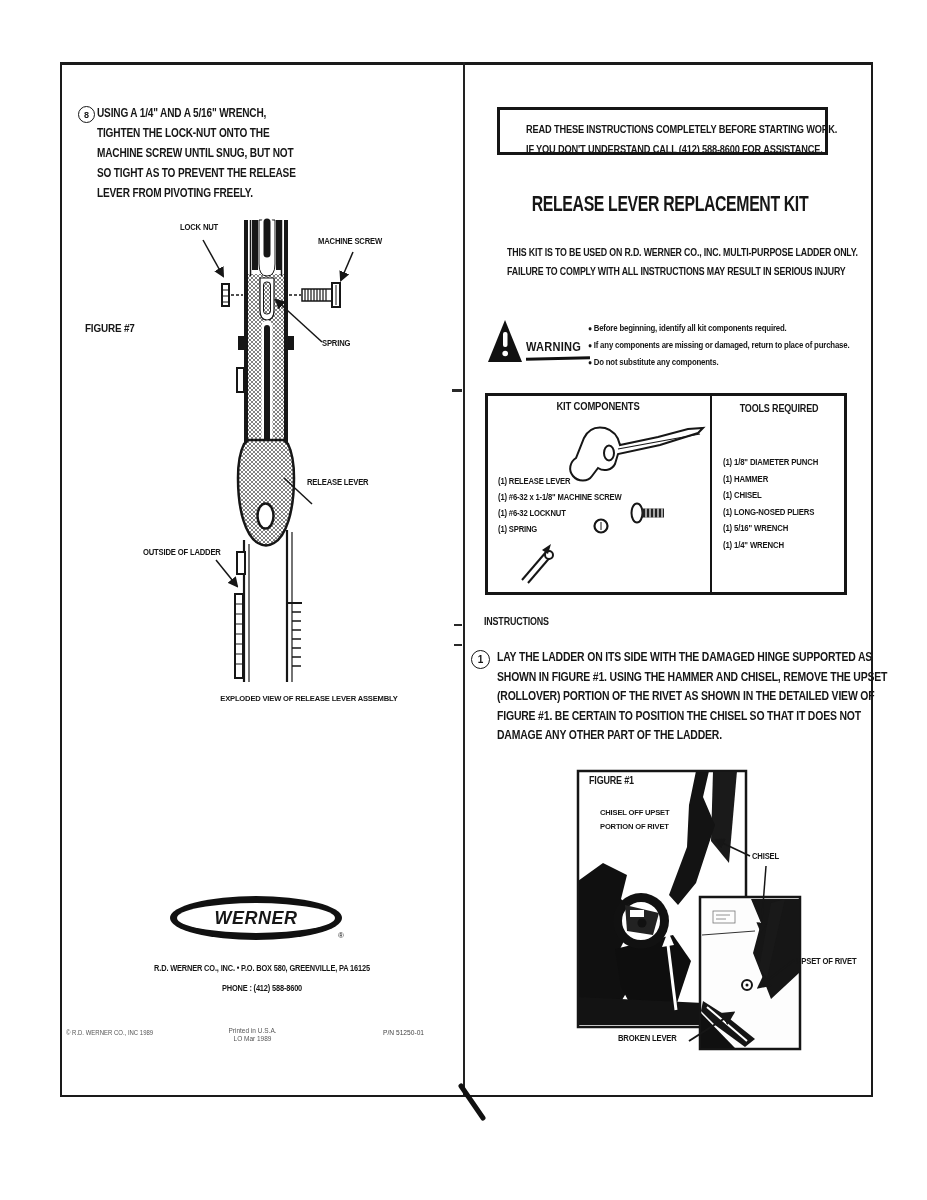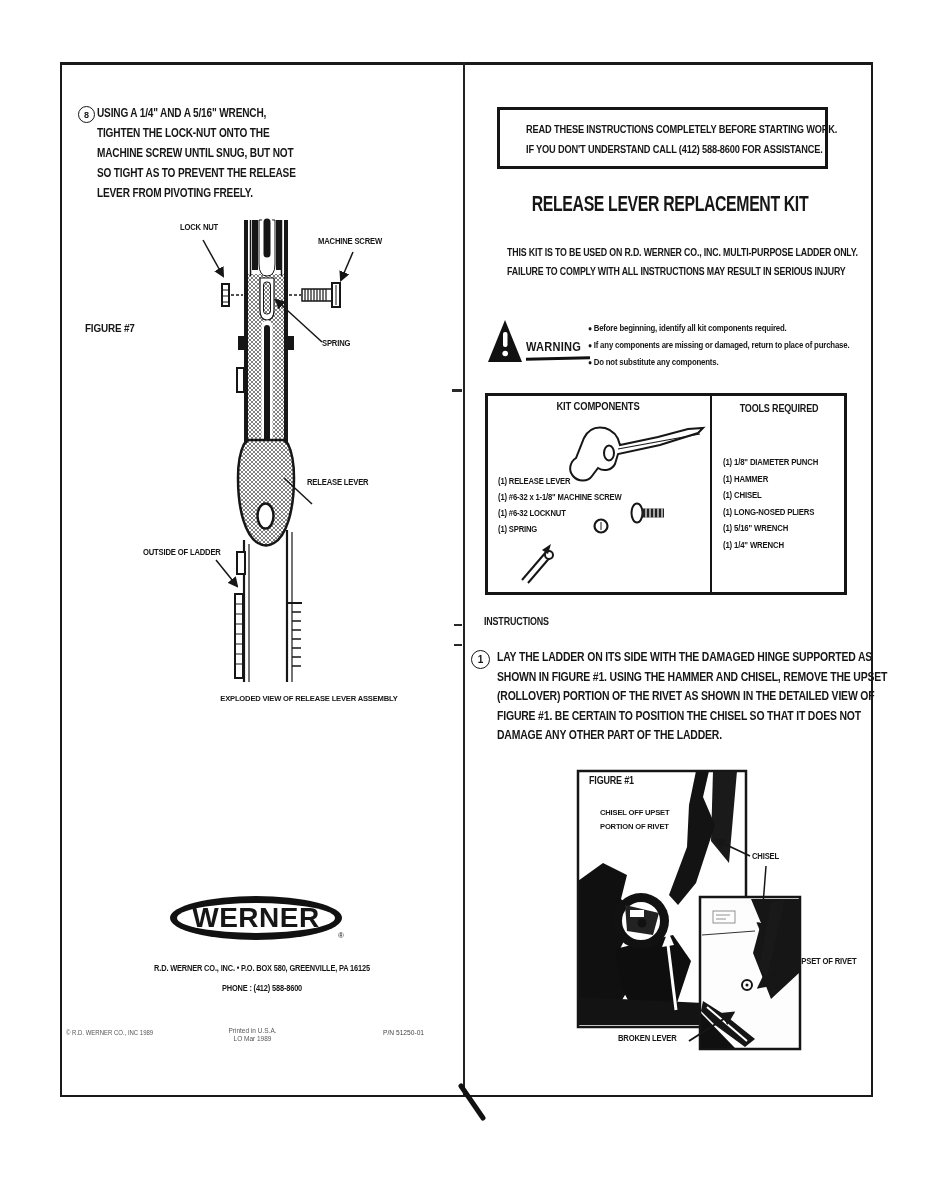--- a/index.html
+++ b/index.html
@@ -139,36 +139,36 @@
   <div class="abs t cx" style="left:180px;top:222px;font-size:8.5px;transform:scaleX(0.9);">LOCK NUT</div>
   <div class="abs t cx" style="left:318px;top:236px;font-size:8.5px;transform:scaleX(0.9);">MACHINE SCREW</div>
   <div class="abs t cx" style="left:322px;top:338px;font-size:8.5px;transform:scaleX(0.9);">SPRING</div>
   <div class="abs t cx" style="left:307px;top:477px;font-size:8.5px;transform:scaleX(0.9);">RELEASE LEVER</div>
   <div class="abs t cx" style="left:143px;top:547px;font-size:8.5px;transform:scaleX(0.9);">OUTSIDE OF LADDER</div>
   <div class="abs t ctr cxc" style="left:199px;top:694px;width:220px;font-size:8px;transform:scaleX(0.95);">EXPLODED VIEW OF RELEASE LEVER ASSEMBLY</div>
 
 
   <div class="abs" style="left:170px;top:896px;width:172px;height:44px;background:#111;border-radius:50%;">
     <div class="abs" style="left:7px;top:7px;right:7px;bottom:7px;background:#fff;border-radius:50%;display:flex;align-items:center;justify-content:center;">
-      <span class="t" style="font-size:28px;letter-spacing:0.5px;">WERNER</span>
+      <span class="t" style="font-size:18px;font-style:italic;letter-spacing:0.5px;">WERNER</span>
     </div>
   </div>
   <div class="abs" style="left:338px;top:931px;font-size:8px;color:#161616;">®</div>
 
   <div class="abs t ctr cxc" style="left:70px;top:962px;width:384px;font-size:9.5px;transform:scaleX(0.78);">R.D. WERNER CO., INC. • P.O. BOX 580, GREENVILLE, PA 16125</div>
   <div class="abs t ctr cxc" style="left:70px;top:982px;width:384px;font-size:9.5px;transform:scaleX(0.78);">PHONE : (412) 588-8600</div>
 
   <div class="abs cx" style="left:66px;top:1029px;font-size:6.5px;color:#555;white-space:nowrap;transform:scaleX(0.92);">© R.D. WERNER CO., INC 1989</div>
   <div class="abs ctr" style="left:205px;top:1027px;width:95px;font-size:6.5px;line-height:8px;color:#555;">
     <div>Printed in U.S.A.</div>
     <div>LO Mar 1989</div>
   </div>
   <div class="abs cx" style="left:383px;top:1029px;font-size:7px;color:#444;white-space:nowrap;transform:scaleX(0.95);">P/N 51250-01</div>
 
-  <div class="box" style="left:497px;top:107px;width:331px;height:62px;border-width:3px;">
+  <div class="box" style="left:497px;top:107px;width:331px;height:48px;border-width:3px;">
     <div class="t ctr cxc" style="margin-top:9px;font-size:11px;line-height:20px;transform:scaleX(0.84);">
       <div>READ THESE INSTRUCTIONS COMPLETELY BEFORE STARTING WORK.</div>
       <div>IF YOU DON'T UNDERSTAND CALL (412) 588-8600 FOR ASSISTANCE.</div>
     </div>
   </div>
 
   <div class="abs t ctr cxc" style="left:467px;top:191px;width:406px;font-size:22px;transform:scaleX(0.72);letter-spacing:-0.5px;">RELEASE LEVER REPLACEMENT KIT</div>
 
   <div class="abs t ctr cxc" style="left:467px;top:243px;width:400px;font-size:11px;line-height:19px;transform:scaleX(0.8);">
     <div>THIS KIT IS TO BE USED ON R.D. WERNER CO., INC. MULTI-PURPOSE LADDER ONLY.</div>

